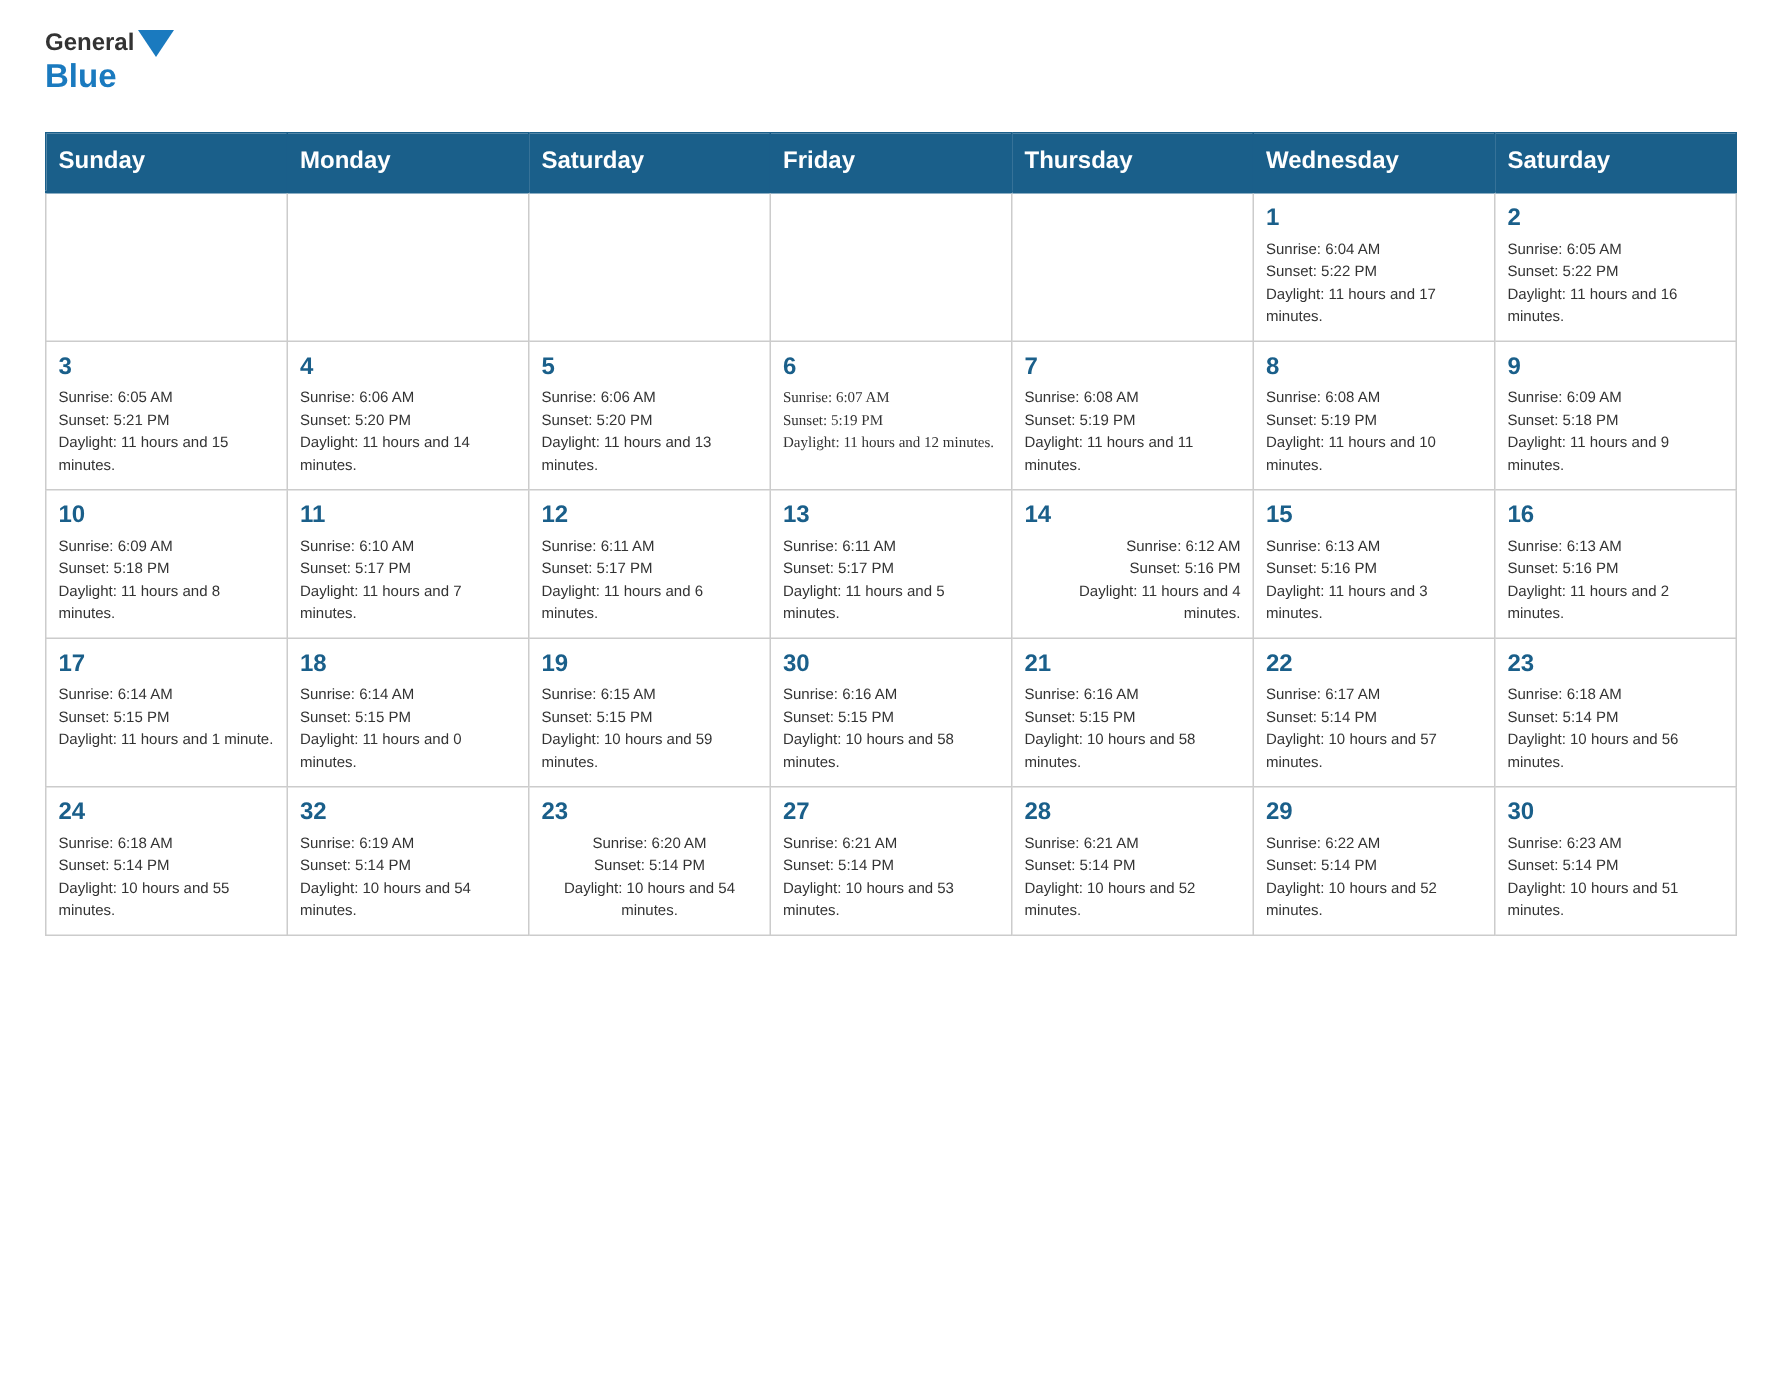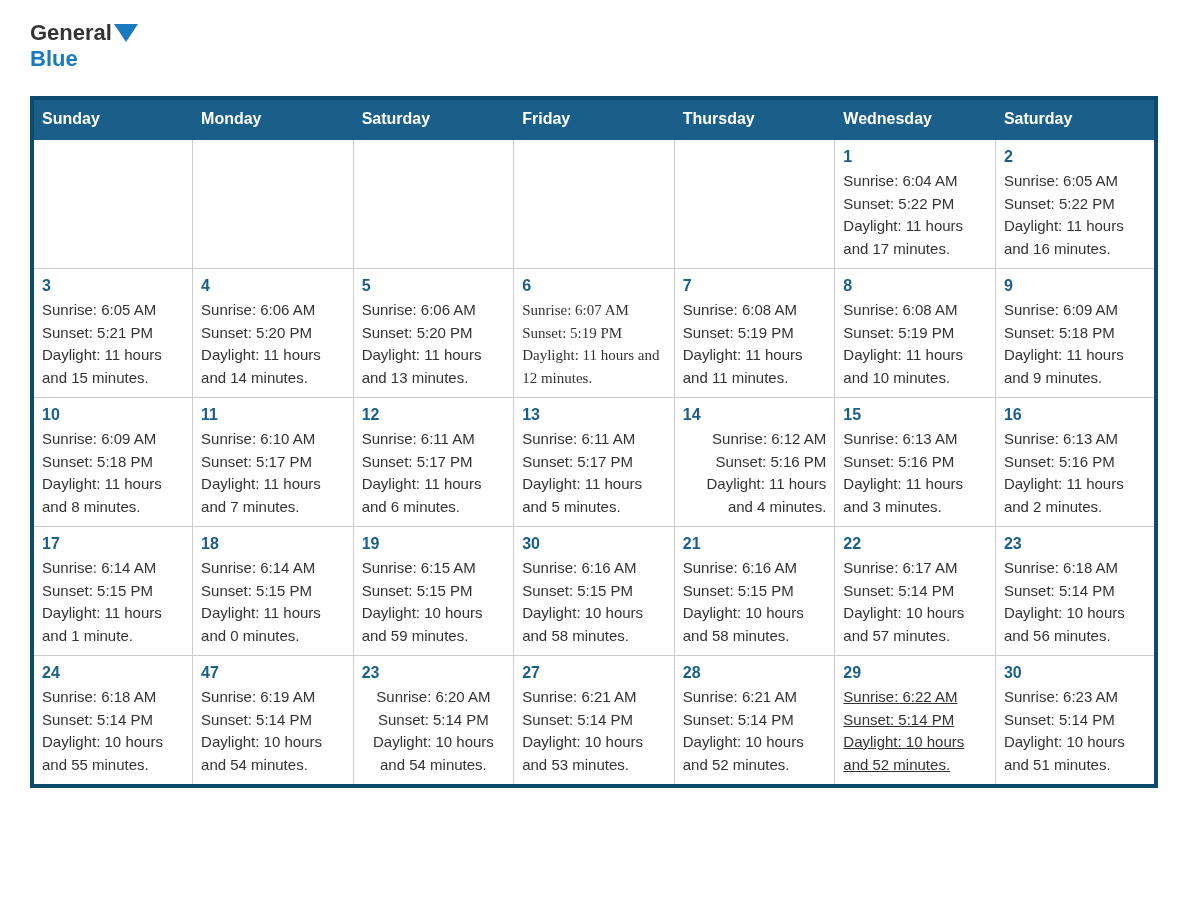--- a/index.html
+++ b/index.html
@@ -17,21 +17,21 @@
       margin-bottom: 10px;
     }
     .logo {
       display: flex;
       flex-direction: column;
       align-items: flex-start;
     }
     .logo-text {
       display: flex;
       align-items: center;
-      font-size: 22px;
+      font-size: 16px;
       font-weight: bold;
       color: #333;
     }
     .logo-general { color: #333; }
     .logo-triangle {
       width: 0;
       height: 0;
       border-left: 12px solid transparent;
       border-right: 12px solid transparent;
       border-bottom: 18px solid #1a7abf;
@@ -54,21 +54,21 @@
       line-height: 1.1;
     }
     .subtitle {
       font-size: 20px;
       color: #555;
       margin-top: 4px;
     }
     .calendar {
       width: 100%;
       border-collapse: collapse;
-      border: 4px solid #0c4a6e;
+      border: 1px solid #0c4a6e;
       margin-top: 24px;
     }
     .calendar thead tr th {
       background-color: #1a5f8a;
       color: #fff;
       font-size: 16px;
       font-weight: bold;
       padding: 10px 8px;
       text-align: left;
       border: 1px solid #1a5f8a;
@@ -83,21 +83,21 @@
       color: #333;
     }
     .day-num {
       font-size: 16px;
       font-weight: bold;
       color: #1a5f8a;
       display: block;
       margin-bottom: 4px;
     }
     .day-info {
-      font-size: 15px;
+      font-size: 10px;
       color: #333;
       line-height: 1.5;
     }
     .empty-cell {
       background: #fff;
     }
     tbody tr:first-child td {
       border-top: 2px solid #1a5f8a;
     }
     tbody tr td:first-child {
@@ -286,21 +286,21 @@
         </td>
       </tr>
       <tr>
         <td>
           <span class="day-num">24</span>
           <div class="day-info" style="white-space: pre-line;">Sunrise: 6:18 AM
 Sunset: 5:14 PM
 Daylight: 10 hours and 55 minutes.</div>
         </td>
         <td>
-          <span class="day-num">47</span>
+          <span class="day-num">32</span>
           <div class="day-info" style="white-space: pre-line;">Sunrise: 6:19 AM
 Sunset: 5:14 PM
 Daylight: 10 hours and 54 minutes.</div>
         </td>
         <td>
           <span class="day-num">23</span>
           <div class="day-info" style="white-space: pre-line; text-align: center;">Sunrise: 6:20 AM
 Sunset: 5:14 PM
 Daylight: 10 hours and 54 minutes.</div>
         </td>
@@ -311,21 +311,21 @@
 Daylight: 10 hours and 53 minutes.</div>
         </td>
         <td>
           <span class="day-num">28</span>
           <div class="day-info" style="white-space: pre-line;">Sunrise: 6:21 AM
 Sunset: 5:14 PM
 Daylight: 10 hours and 52 minutes.</div>
         </td>
         <td>
           <span class="day-num">29</span>
-          <div class="day-info" style="white-space: pre-line; text-decoration: underline;">Sunrise: 6:22 AM
+          <div class="day-info" style="white-space: pre-line;">Sunrise: 6:22 AM
 Sunset: 5:14 PM
 Daylight: 10 hours and 52 minutes.</div>
         </td>
         <td>
           <span class="day-num">30</span>
           <div class="day-info" style="white-space: pre-line;">Sunrise: 6:23 AM
 Sunset: 5:14 PM
 Daylight: 10 hours and 51 minutes.</div>
         </td>
       </tr>

